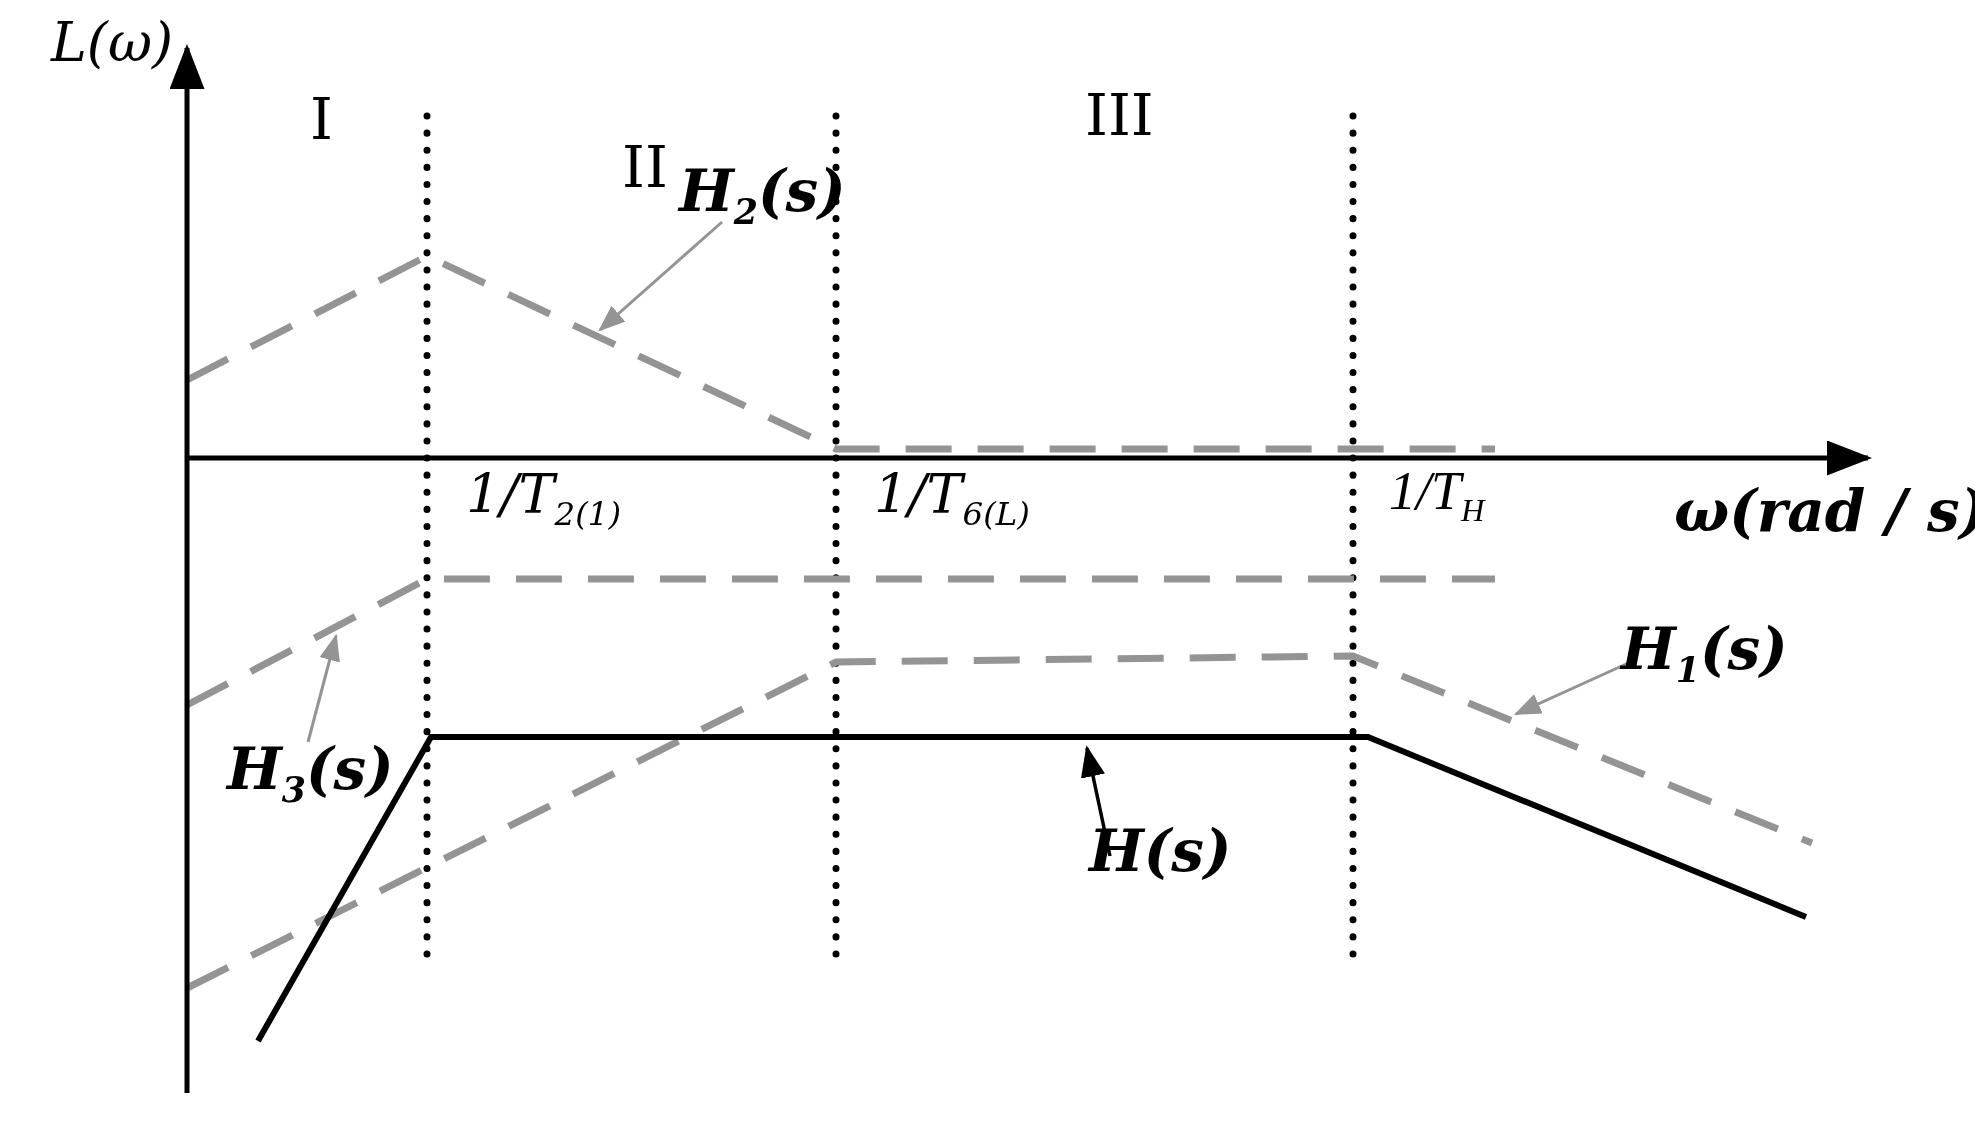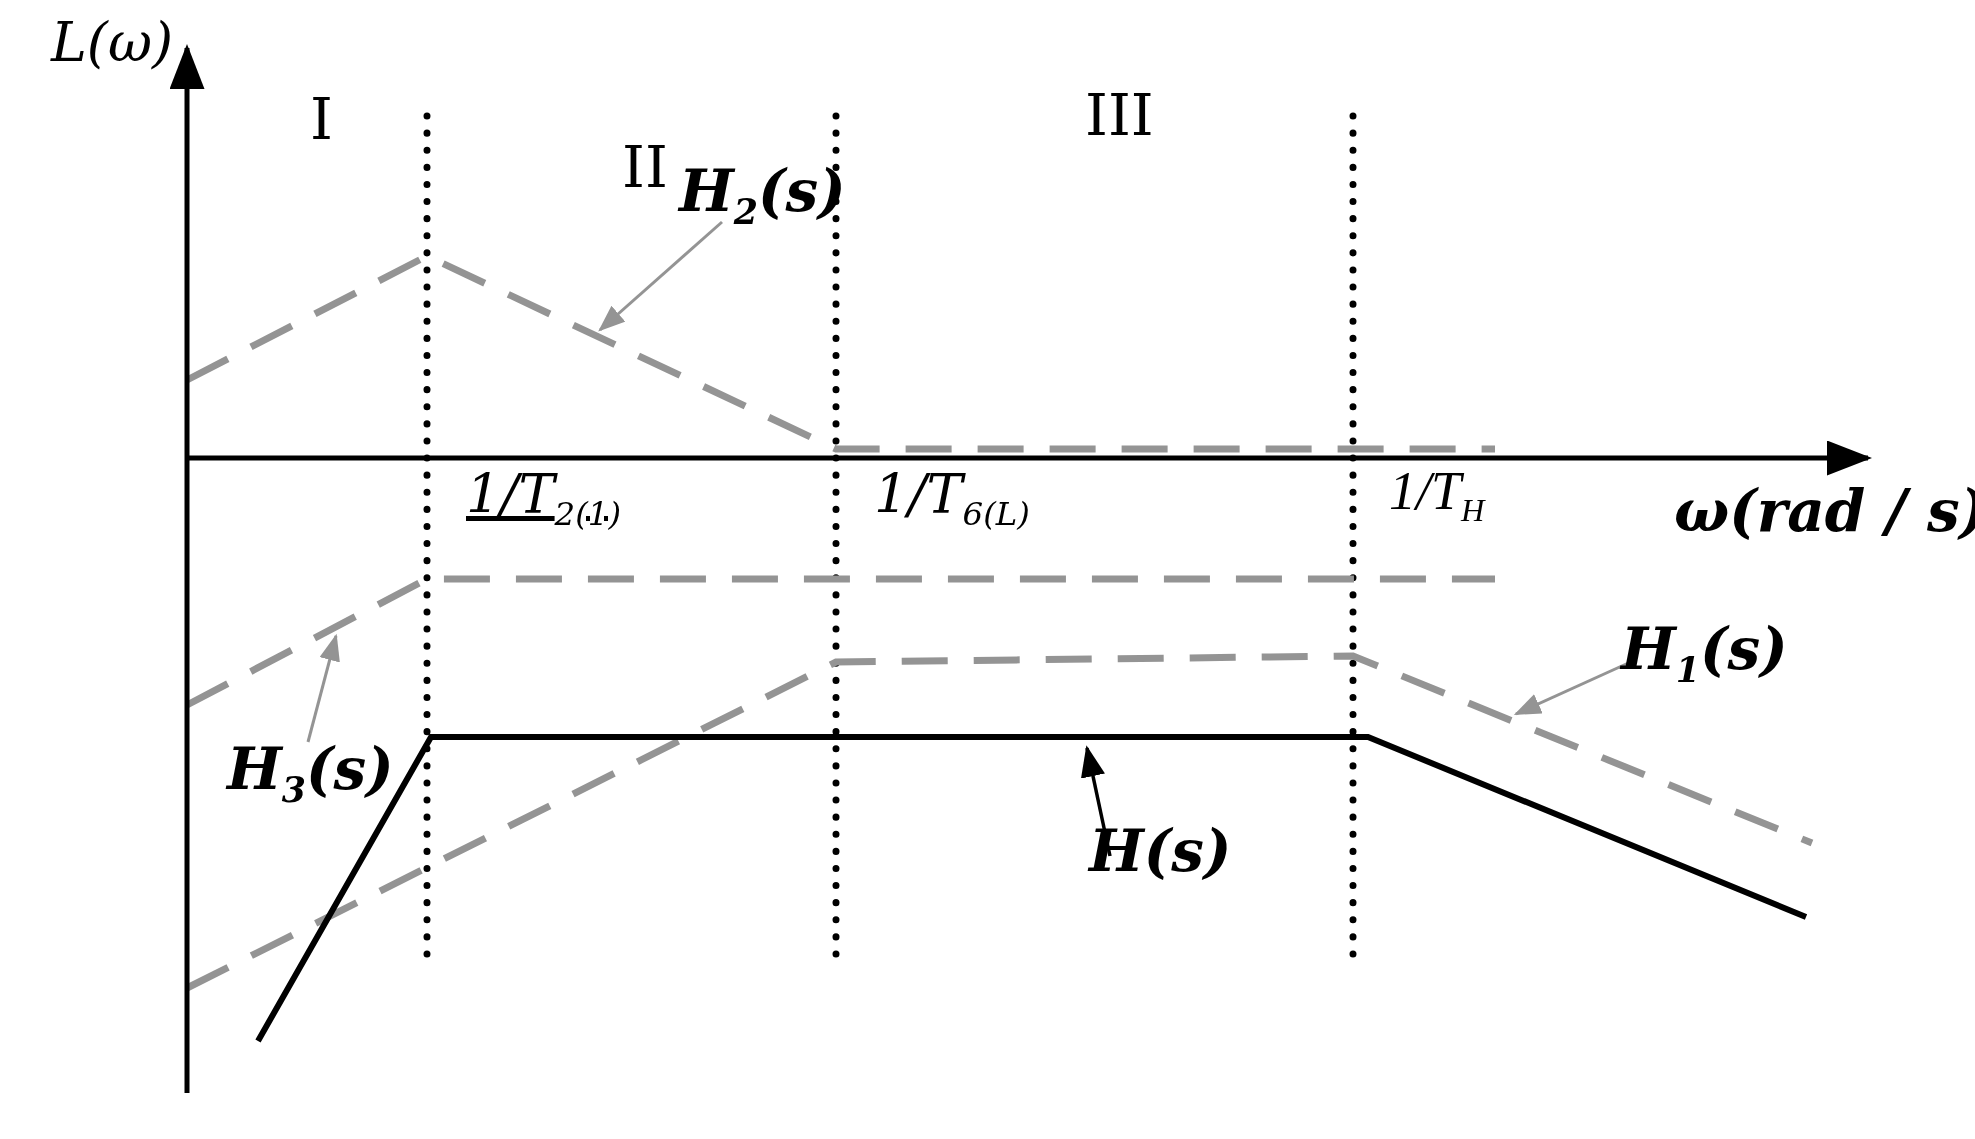--- a/index.html
+++ b/index.html
@@ -26,21 +26,21 @@
   }
   .math { font-style: italic; margin-left: 29px; }
   .lbl sub { font-size: 0.60em; font-style: italic; line-height: 0; }
   .axis-y { left: 22px;   top: 16px;  font-size: 54px; }
   .axis-x { left: 1645px; top: 482px; font-size: 58px; font-weight: bold; }
   .region { font-size: 58px; font-style: normal; }
   #region-1 { left: 310px;  top: 90px; }
   #region-2 { left: 622px;  top: 90px; margin-top: 48px; }
   #region-3 { left: 1085px; top: 86px; }
   .bp { font-size: 54px; }
-  #bp-1 { left: 437px;  top: 468px; text-decoration: underline; }
+  #bp-1 { left: 437px;  top: 468px; }
   #bp-2 { left: 845px;  top: 468px; }
   #bp-3 { left: 1360px; top: 464px; font-family: Liberation Serif, serif; }
   .curve-lbl { font-size: 58px; font-weight: bold; }
   #lbl-h2 { left: 650px;  top: 162px; }
   #lbl-h3 { left: 198px;  top: 740px; text-align: right; }
   #lbl-h1 { left: 1592px; top: 620px; }
   #lbl-h  { left: 1060px; top: 822px; }
 </style>
 </head>
 <body>

